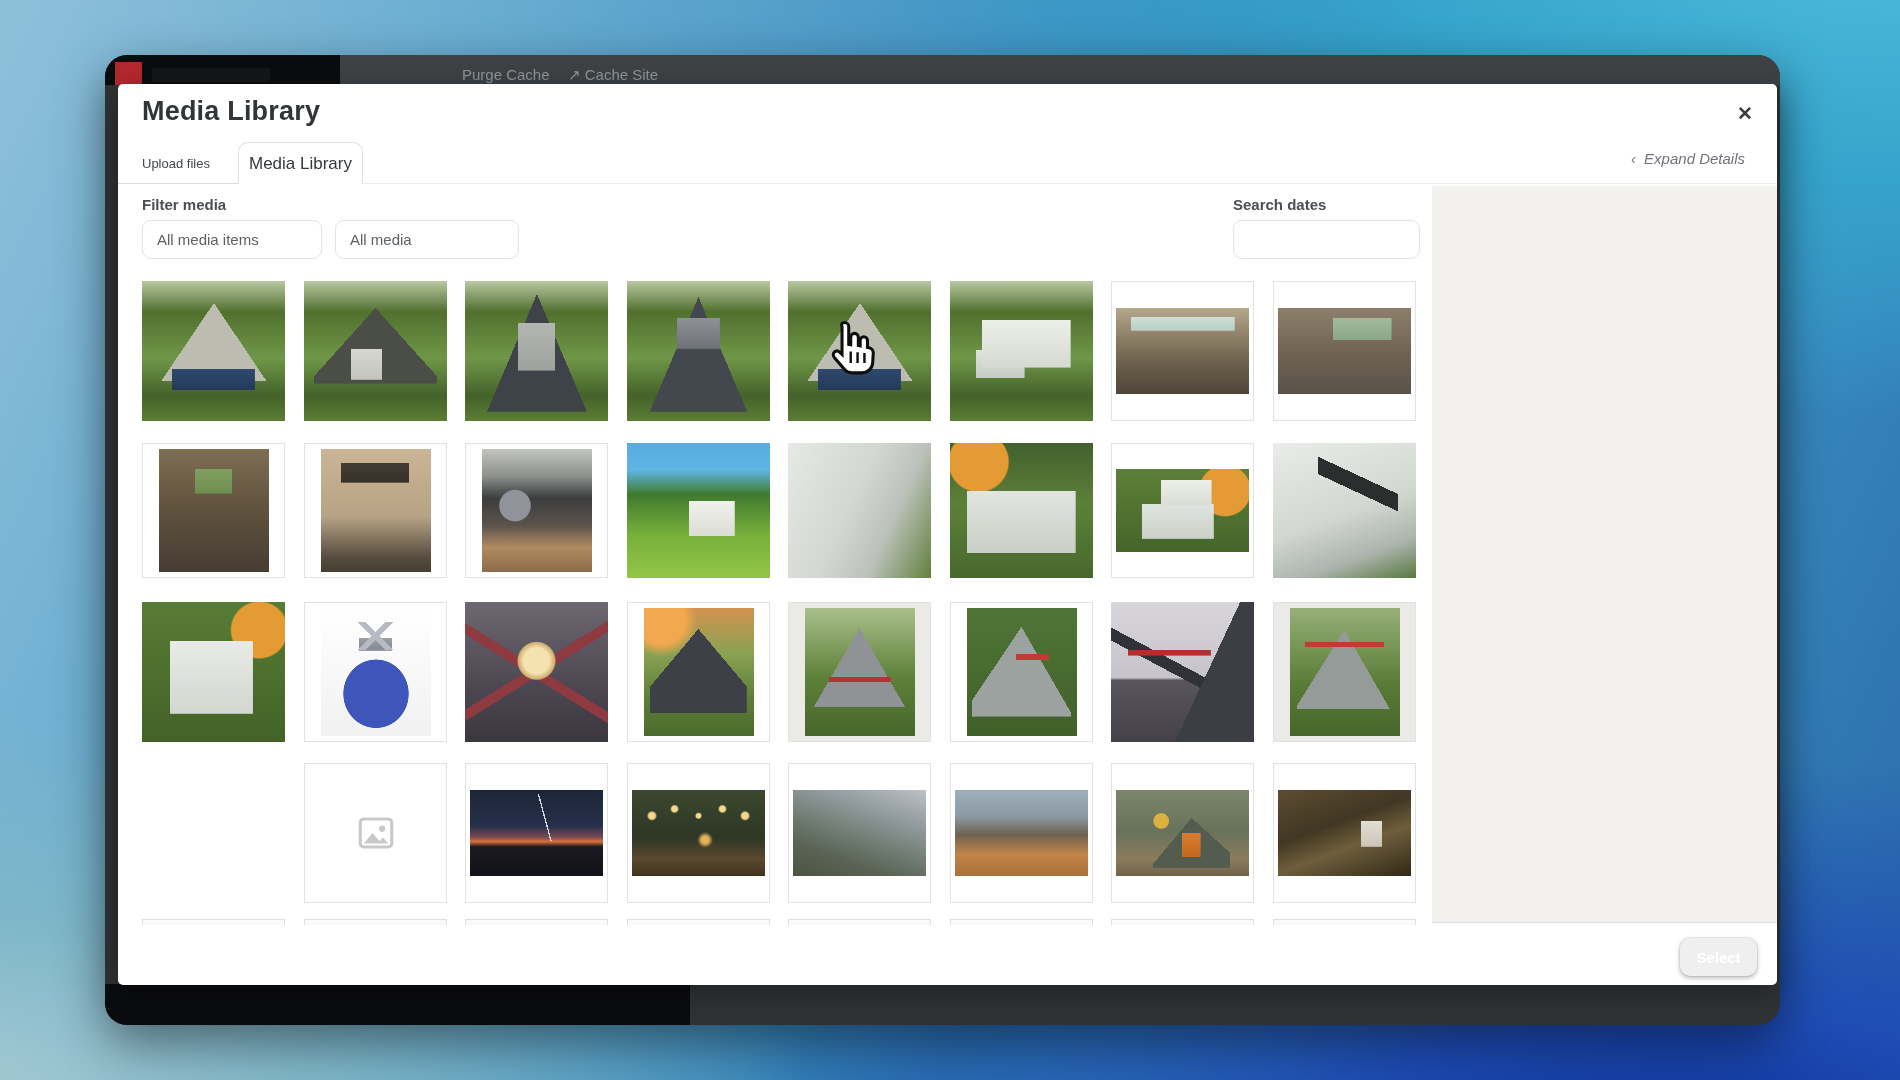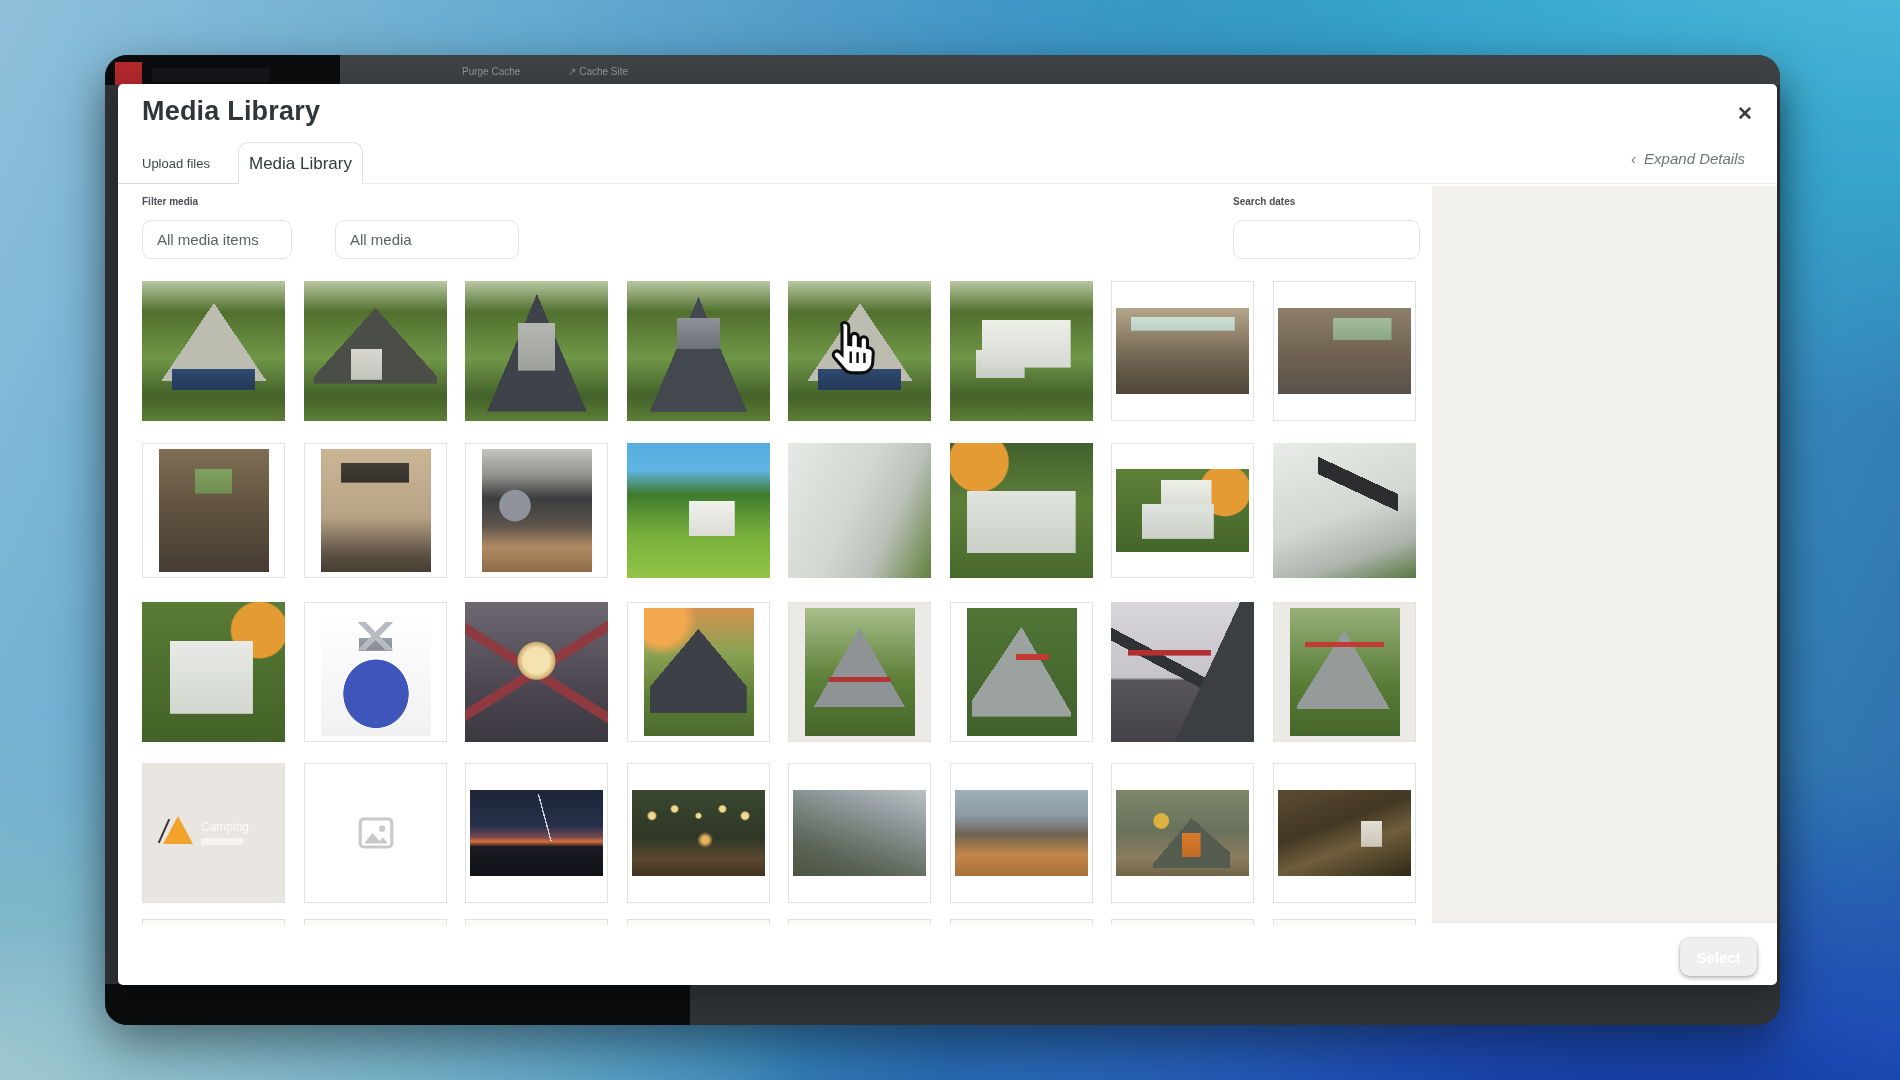--- a/index.html
+++ b/index.html
@@ -10,38 +10,38 @@
       radial-gradient(95% 75% at 100% -5%, #4cbbda 0%, #36a4cc 28%, rgba(0,0,0,0) 58%),
       radial-gradient(85% 65% at -5% 102%, #aaccd4 0%, #7fb7c9 26%, rgba(0,0,0,0) 56%),
       linear-gradient(115deg,#8fc0da 0%,#66abd0 22%,#3f90c2 45%,#2e79b2 60%,#3a92c4 76%,#2b68a8 100%);}
 
   
   .frame{position:absolute;left:105px;top:55px;width:1675px;height:970px;border-radius:22px;
     background:#303336;box-shadow:0 18px 50px rgba(0,0,0,.45);}
   .adminbar{position:absolute;left:235px;top:0;width:1440px;height:30px;background:#3e4245;border-radius:0 22px 0 0;}
   .admin-dark{position:absolute;left:0;top:0;width:235px;height:30px;background:#0b0c0e;border-radius:22px 0 0 0;}
   .frame-bottom-dark{position:absolute;left:0;top:929px;width:585px;height:41px;background:#0b0c0e;border-radius:0 0 0 22px;}
-  .adminbar .ab-link{position:absolute;top:11px;font-size:10px;color:#8f959a;white-space:nowrap;}
+  .adminbar .ab-link{position:absolute;top:11px;font-size:15px;color:#8f959a;white-space:nowrap;}
   .site-logo{position:absolute;left:10px;top:7px;width:27px;height:23px;}
   .site-name-blur{position:absolute;left:47px;top:13px;width:118px;height:14px;background:#151619;border-radius:2px;}
 
   
   .modal{position:absolute;left:118px;top:84px;width:1659px;height:901px;background:#fff;border-radius:5px;
     box-shadow:0 8px 30px rgba(0,0,0,.35);}
   .m-title{position:absolute;left:24px;top:12px;font-size:27px;font-weight:700;color:#303539;letter-spacing:.2px;}
   .m-close{position:absolute;left:1612px;top:14px;width:30px;height:30px;font-size:19px;font-weight:700;color:#3a3e42;
     display:flex;align-items:center;justify-content:center;cursor:pointer;background:none;border:none;}
   .tab-underline-l{position:absolute;left:0;top:99px;width:121px;height:1px;background:#dcdcdc;}
   .tab-underline-r{position:absolute;left:245px;top:99px;width:1414px;height:1px;background:#ececec;}
   .tab-upload{position:absolute;left:24px;top:59px;height:41px;display:flex;align-items:center;font-size:13px;color:#42474b;cursor:pointer;}
   .tab-library{position:absolute;left:120px;top:58px;width:125px;height:42px;display:flex;align-items:center;justify-content:center;
     font-size:17px;color:#34393d;background:#fff;border:1px solid #e0e0e0;border-bottom:none;border-radius:10px 10px 0 0;box-sizing:border-box;cursor:pointer;}
   .expand{position:absolute;right:32px;top:66px;font-size:15px;color:#6f747a;cursor:pointer;font-style:italic;}
   .expand .chev{margin-right:8px;font-size:15px;}
-  .f-label{position:absolute;font-size:10px;font-weight:600;color:#4a4f54;}
+  .f-label{position:absolute;font-size:15px;font-weight:600;color:#4a4f54;}
   .dd{position:absolute;top:136px;height:39px;border:1px solid #e3e3e3;border-radius:9px;background:#fff;box-sizing:border-box;
     display:flex;align-items:center;padding-left:14px;font-size:15px;color:#5c6166;cursor:pointer;}
   .search-input{position:absolute;left:1115px;top:136px;width:187px;height:39px;border:1px solid #e3e3e3;border-radius:9px;
     box-sizing:border-box;font-size:15px;color:#3a3f44;padding:0 12px;outline:none;}
   .sidebar{position:absolute;left:1314px;top:102px;width:345px;height:736px;background:#f2f1ee;border-bottom:1px solid #e2e2e0;}
   .grid{position:absolute;left:0;top:0;width:1659px;height:901px;}
   .thumb{position:absolute;box-sizing:border-box;cursor:pointer;}
   .t-fith,.t-fitv,.t-icon,.t-logo{background:#fff;border:1px solid #e2e2e2;}
   .t-fith .ph{position:absolute;left:4px;right:4px;top:19%;bottom:19%;}
   .t-fitv .ph{position:absolute;left:11%;right:11%;top:5px;bottom:5px;}
@@ -80,21 +80,21 @@
     <div class="tab-underline-l"></div>
     <div class="tab-underline-r"></div>
     <div class="tab-upload">Upload files</div>
     <div class="tab-library">Media Library</div>
 
     <div class="expand">
       <span class="chev">‹</span><span>Expand Details</span>
     </div>
 
     <div class="f-label" style="left:24px;top:112px;">Filter media</div>
-    <div class="dd" style="left:24px;width:150px;">All media items</div>
+    <div class="dd" style="left:24px;width:180px;">All media items</div>
     <div class="dd" style="left:217px;width:184px;">All media</div>
 
     <div class="f-label" style="left:1115px;top:112px;">Search dates</div>
     <input class="search-input" type="text" value="" style="">
 
     <div class="sidebar"></div>
 
     <div class="grid">
         <div class="thumb t-cover" title="tent-blue-canopy" style="left: 24px; top: 197px; width: 143px; height: 140px; background: linear-gradient(rgb(46, 74, 110), rgb(35, 57, 90)) 50% 74% / 58% 15% no-repeat, conic-gradient(from 146deg at 50% 0%, rgb(188, 188, 176) 0deg, rgb(188, 188, 176) 68deg, rgba(0, 0, 0, 0) 0deg) 50% 36% / 74% 56% no-repeat, linear-gradient(rgb(185, 200, 162) 0%, rgb(81, 112, 46) 22%, rgb(111, 151, 71) 55%, rgb(68, 98, 42) 82%, rgb(92, 126, 53) 100%);"></div>
         <div class="thumb t-cover" title="dome-tent-gray" style="left: 186px; top: 197px; width: 143px; height: 140px; background: linear-gradient(rgb(215, 215, 207), rgb(195, 197, 189)) 42% 62% / 22% 22% no-repeat, conic-gradient(from 138deg at 50% 0%, rgb(74, 78, 70) 0deg, rgb(74, 78, 70) 84deg, rgba(0, 0, 0, 0) 0deg) 50% 42% / 86% 54% no-repeat, linear-gradient(rgb(185, 200, 162) 0%, rgb(81, 112, 46) 22%, rgb(111, 151, 71) 55%, rgb(68, 98, 42) 82%, rgb(92, 126, 53) 100%);"></div>
@@ -135,25 +135,20 @@
         <div class="thumb t-fitv" title="cabin-tent-red-trim" style="left: 670px; top: 518px; width: 143px; height: 140px; background: rgb(236, 234, 231);">
           <div class="ph" style="background: linear-gradient(rgb(178, 52, 52), rgb(178, 52, 52)) 50% 56% / 56% 4% no-repeat, conic-gradient(from 150deg at 50% 0%, rgb(143, 147, 149) 0deg, rgb(143, 147, 149) 60deg, rgba(0, 0, 0, 0) 0deg) 50% 42% / 88% 62% no-repeat, linear-gradient(rgb(170, 191, 140) 0%, rgb(93, 128, 56) 55%, rgb(71, 102, 43) 100%);"></div>
         </div>
         <div class="thumb t-fitv" title="cabin-tent-aerial" style="left: 832px; top: 518px; width: 143px; height: 140px;">
           <div class="ph" style="background: linear-gradient(rgb(194, 59, 51), rgb(194, 59, 51)) 64% 38% / 30% 5% no-repeat, conic-gradient(from 150deg at 50% 0%, rgb(156, 162, 160) 0deg, rgb(156, 162, 160) 64deg, rgba(0, 0, 0, 0) 0deg) 50% 50% / 90% 70% no-repeat, linear-gradient(rgb(80, 117, 54) 0%, rgb(64, 96, 42) 100%);"></div>
         </div>
         <div class="thumb t-cover" title="tent-interior" style="left: 993px; top: 518px; width: 143px; height: 140px; background: linear-gradient(rgb(178, 48, 48), rgb(178, 48, 48)) 28% 36% / 58% 4% no-repeat, linear-gradient(115deg, rgba(0, 0, 0, 0) 62%, rgb(59, 62, 67) 62%), linear-gradient(28deg, rgba(0, 0, 0, 0) 47%, rgb(47, 50, 55) 47%, rgb(47, 50, 55) 53%, rgba(0, 0, 0, 0) 53%), linear-gradient(rgb(216, 214, 219) 0%, rgb(198, 196, 202) 54%, rgb(88, 85, 93) 56%, rgb(69, 65, 73) 100%);"></div>
         <div class="thumb t-fitv" title="cabin-tent-red-trim-2" style="left: 1155px; top: 518px; width: 143px; height: 140px; background: rgb(236, 234, 231);">
           <div class="ph" style="background: linear-gradient(rgb(194, 59, 51), rgb(194, 59, 51)) 50% 28% / 72% 4% no-repeat, conic-gradient(from 150deg at 50% 0%, rgb(149, 155, 153) 0deg, rgb(149, 155, 153) 62deg, rgba(0, 0, 0, 0) 0deg) 50% 46% / 86% 62% no-repeat, linear-gradient(rgb(151, 176, 120) 0%, rgb(88, 124, 54) 60%, rgb(69, 102, 42) 100%);"></div>
         </div>
-        <div class="thumb t-logo" title="camping-logo-placeholder" style="left: 24px; top: 679px; width: 143px; height: 140px; background: rgb(233, 230, 225);">
-          <span class="logo-tri"></span>
-          <span class="logo-txt">Camping</span>
-          <span class="logo-sub"></span>
-        </div>
         <div class="thumb t-icon" title="image-placeholder" style="left: 186px; top: 679px; width: 143px; height: 140px;">
           <svg viewBox="0 0 24 24" width="42" height="42">
             <rect x="3" y="4" width="18" height="16" rx="2" fill="none" stroke="#c9c9c9" stroke-width="1.8"></rect>
             <circle cx="15.5" cy="9.5" r="1.8" fill="#c9c9c9"></circle>
             <path d="M5 18l5-6 4 4.5 2-2 3 3.5z" fill="#c9c9c9"></path>
           </svg>
         </div>
         <div class="thumb t-fith" title="night-telescope-camp" style="left: 347px; top: 679px; width: 143px; height: 140px;">
           <div class="ph" style="background: linear-gradient(75deg, rgba(0, 0, 0, 0) 48%, rgb(211, 216, 222) 48%, rgb(211, 216, 222) 51%, rgba(0, 0, 0, 0) 51%) 58% 10% / 24% 55% no-repeat, linear-gradient(rgb(29, 37, 56) 0%, rgb(39, 48, 74) 42%, rgb(122, 74, 82) 55%, rgb(216, 113, 58) 60%, rgb(28, 26, 34) 66%, rgb(16, 18, 24) 100%);"></div>
         </div>

